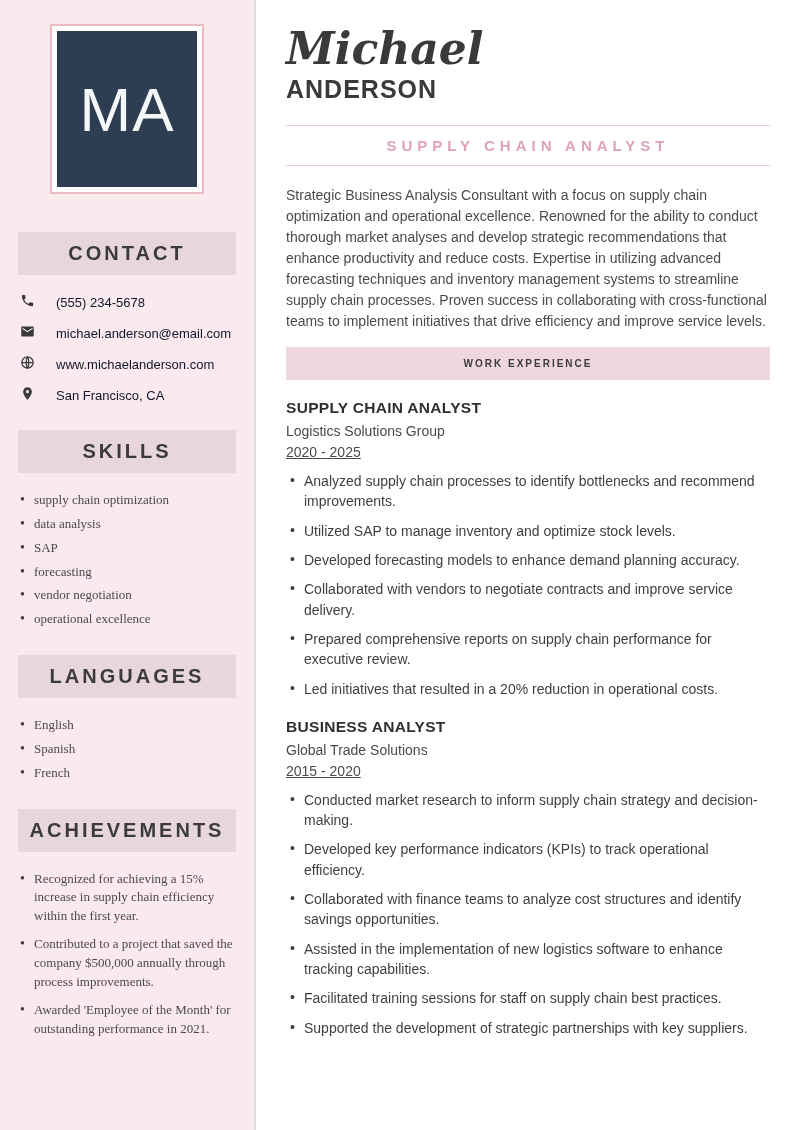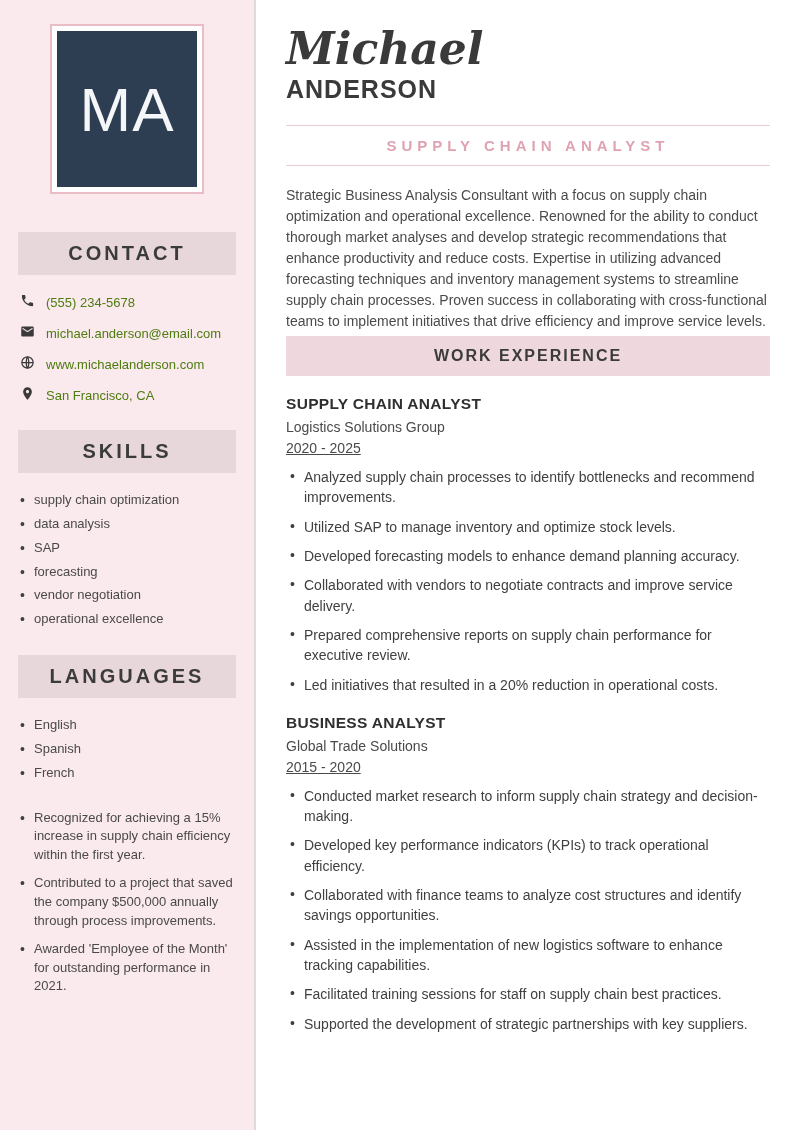--- a/index.html
+++ b/index.html
@@ -38,34 +38,35 @@
     background:#e7d7db;
     color:#3b3b3b;
     text-align:center;
     font-size:20px; font-weight:700; letter-spacing:3px;
     padding:10px 0;
     margin:0 0 18px 0;
   }
   .contact-section { margin-top:38px; }
   .contact-list { list-style:none; }
   .contact-item {
-    display:flex; align-items:center; gap:11px;
-    font-size:13px; color:#4d7c0f;
+    display:flex; align-items:center; gap:21px;
+    font-size:13px; color:#0f172a;
     margin-bottom:13px;
     padding-left:2px;
   }
   .contact-item svg { width:15px; height:15px; flex-shrink:0; }
   .side-section { margin-top:26px; }
   .bullet-list { list-style:none; }
   .bullet-list li {
     position:relative;
     padding-left:16px;
     font-size:13px; color:#4a4a4a;
     line-height:1.45;
     margin-bottom:5px;
+    font-family:Liberation Serif, serif;
   }
   .bullet-list li::before {
     content:"•";
     position:absolute; left:2px; top:-1px;
     color:#3f3f3f; font-size:14px;
   }
   .edu-text {
     font-size:13.5px; font-weight:700; color:#3a3a3a;
     line-height:1.42; letter-spacing:0.2px;
   }
@@ -93,25 +94,25 @@
   .role-title {
     color:#dfa2b1;
     font-size:15px; font-weight:700; letter-spacing:5px;
   }
   .summary {
     margin-top:19px;
     font-size:14px; color:#4a4a4a;
     line-height:1.5;
   }
   .work-banner {
-    margin-top:4px;
+    margin-top:15px;
     background:#eed7dd;
     color:#3b3b3b;
     text-align:center;
-    font-size:16px; font-weight:700; letter-spacing:2px;
+    font-size:10px; font-weight:700; letter-spacing:2px;
     padding:11px 0;
   }
   .job { margin-top:19px; }
   .job-title {
     font-size:15.5px; font-weight:800; color:#2f2f2f;
     letter-spacing:0.3px;
   }
   .job-company { font-size:14px; color:#4a4a4a; margin-top:6px; }
   .job-dates  { font-size:14px; color:#4a4a4a; margin-top:5px;text-decoration:underline; }
   .job-bullets { list-style:none; margin-top:11px; }
@@ -186,20 +187,21 @@
       <h2 class="side-header">LANGUAGES</h2>
       <ul class="bullet-list">
         <li>English</li>
         <li>Spanish</li>
         <li>French</li>
       </ul>
     </section>
 
 
     <section class="side-section">
+      <h2 class="side-header">ACHIEVEMENTS</h2>
       <ul class="bullet-list ach-list">
         <li>Recognized for achieving a 15% increase in supply chain efficiency within the first year.</li>
         <li>Contributed to a project that saved the company $500,000 annually through process improvements.</li>
         <li>Awarded 'Employee of the Month' for outstanding performance in 2021.</li>
       </ul>
     </section>
 
   </aside>
 
   <main class="main">

